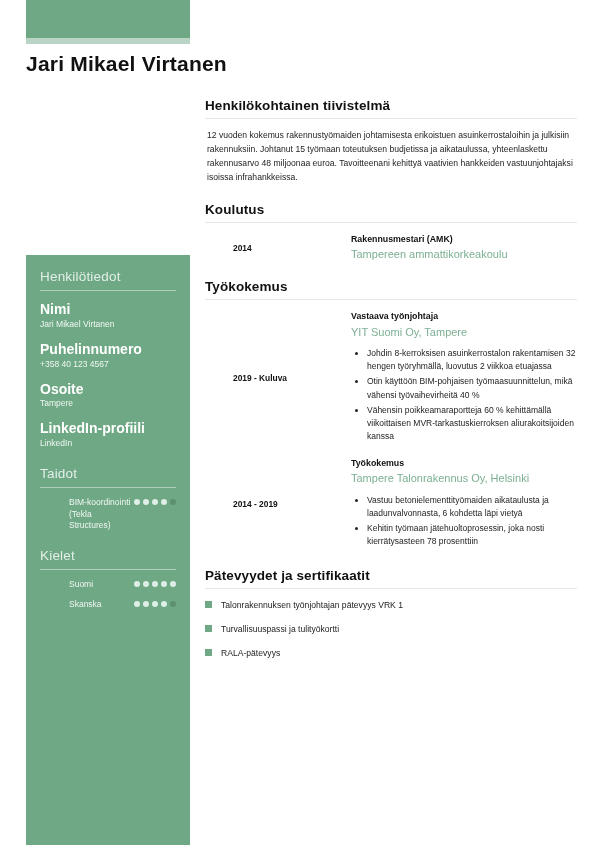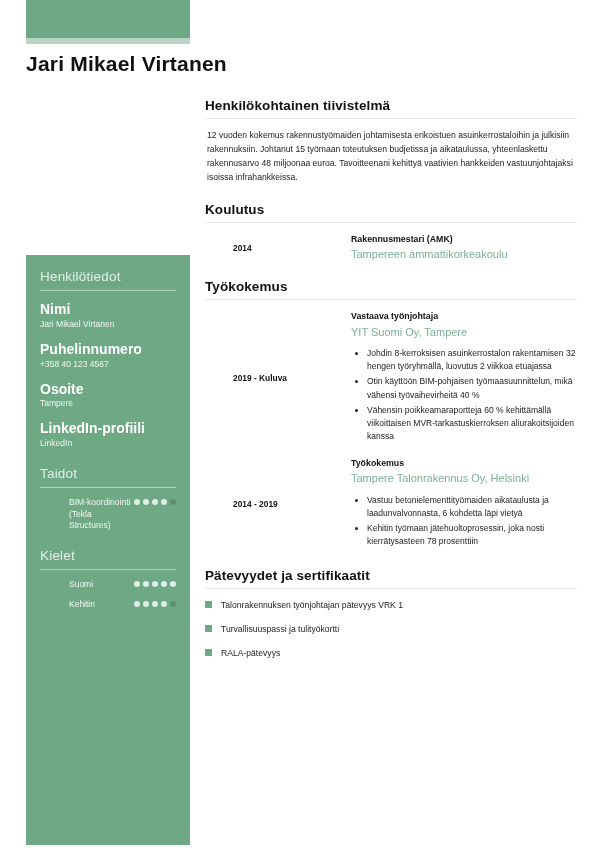--- a/index.html
+++ b/index.html
@@ -275,21 +275,21 @@
         <div class="rating-label">Suomi</div>
         <div class="dots">
             <span class="dot"></span>
             <span class="dot"></span>
             <span class="dot"></span>
             <span class="dot"></span>
             <span class="dot"></span>
           </div>
       </div>
       <div class="rating-row">
-        <div class="rating-label">Kehitin</div>
+        <div class="rating-label">Skanska</div>
         <div class="dots">
             <span class="dot"></span>
             <span class="dot"></span>
             <span class="dot"></span>
             <span class="dot"></span>
             <span class="dot off"></span>
           </div>
       </div>
     </section>
 

